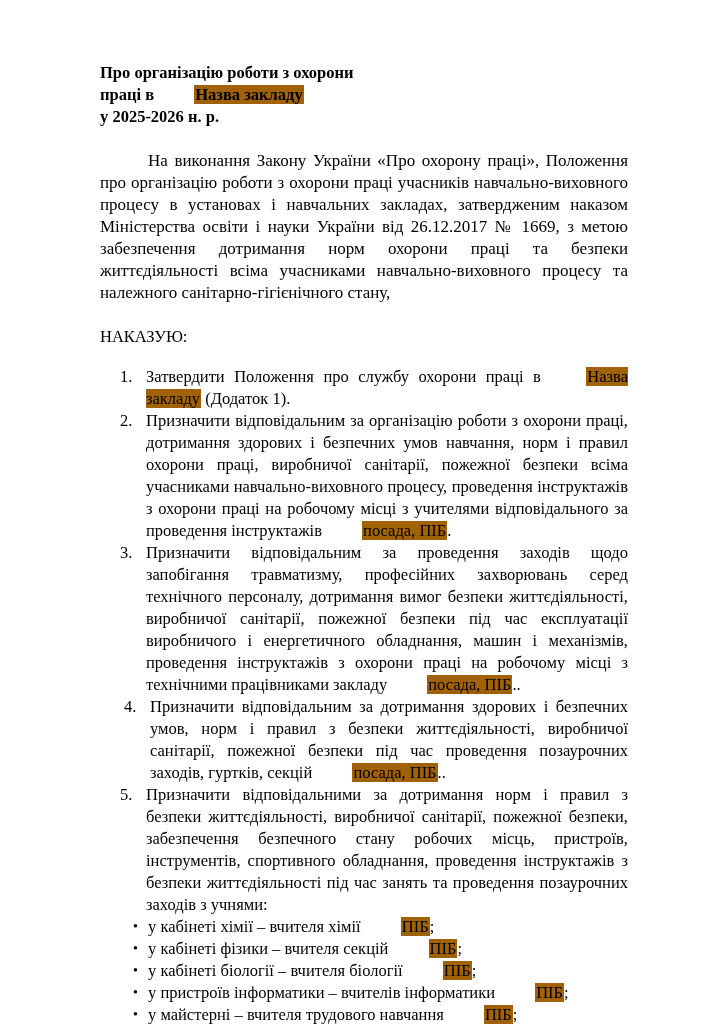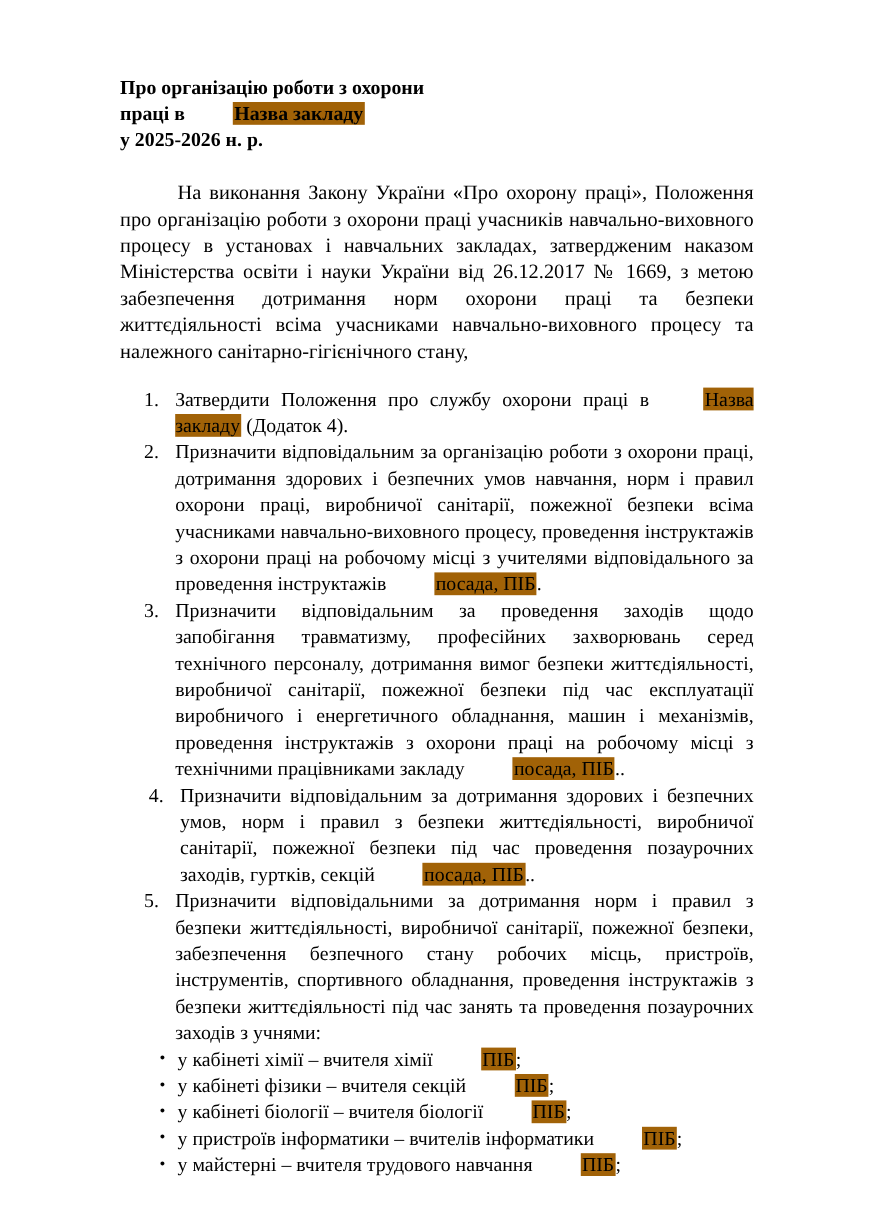--- a/index.html
+++ b/index.html
@@ -127,25 +127,26 @@
   <div class="content">
 
     <div class="title-block">
       <div class="title-line">Про організацію роботи з охорони</div>
       <div class="title-line"><span>праці в </span><span class="hl">Назва закладу</span></div>
       <div class="title-line">у 2025-2026 н. р.</div>
     </div>
 
     <p class="intro">На виконання Закону України «Про охорону праці», Положення про організацію роботи з охорони праці учасників навчально-виховного процесу в установах і навчальних закладах, затвердженим наказом Міністерства освіти і науки України від 26.12.2017 № 1669, з метою забезпечення дотримання норм охорони праці та безпеки життєдіяльності всіма учасниками навчально-виховного процесу та належного санітарно-гігієнічного стану,</p>
 
+    <div class="order-heading">НАКАЗУЮ:</div>
 
     <ol class="numbered-list">
 
       <li class="numbered-item">
-        <span class="marker">1.</span><span>Затвердити Положення про службу охорони праці в </span><span class="hl">Назва закладу</span><span> (Додаток 4).</span>
+        <span class="marker">1.</span><span>Затвердити Положення про службу охорони праці в </span><span class="hl">Назва закладу</span><span> (Додаток 1).</span>
       </li>
 
       <li class="numbered-item">
         <span class="marker">2.</span><span>Призначити відповідальним за організацію роботи з охорони праці, дотримання здорових і безпечних умов навчання, норм і правил охорони праці, виробничої санітарії, пожежної безпеки всіма учасниками навчально-виховного процесу, проведення інструктажів з охорони праці на робочому місці з учителями відповідального за проведення інструктажів </span><span class="hl">посада, ПІБ</span><span>.</span>
       </li>
 
       <li class="numbered-item">
         <span class="marker">3.</span><span>Призначити відповідальним за проведення заходів щодо запобігання травматизму, професійних захворювань серед технічного персоналу, дотримання вимог безпеки життєдіяльності, виробничої санітарії, пожежної безпеки під час експлуатації виробничого і енергетичного обладнання, машин і механізмів, проведення інструктажів з охорони праці на робочому місці з технічними працівниками закладу </span><span class="hl">посада, ПІБ</span><span>..</span>
       </li>
 

